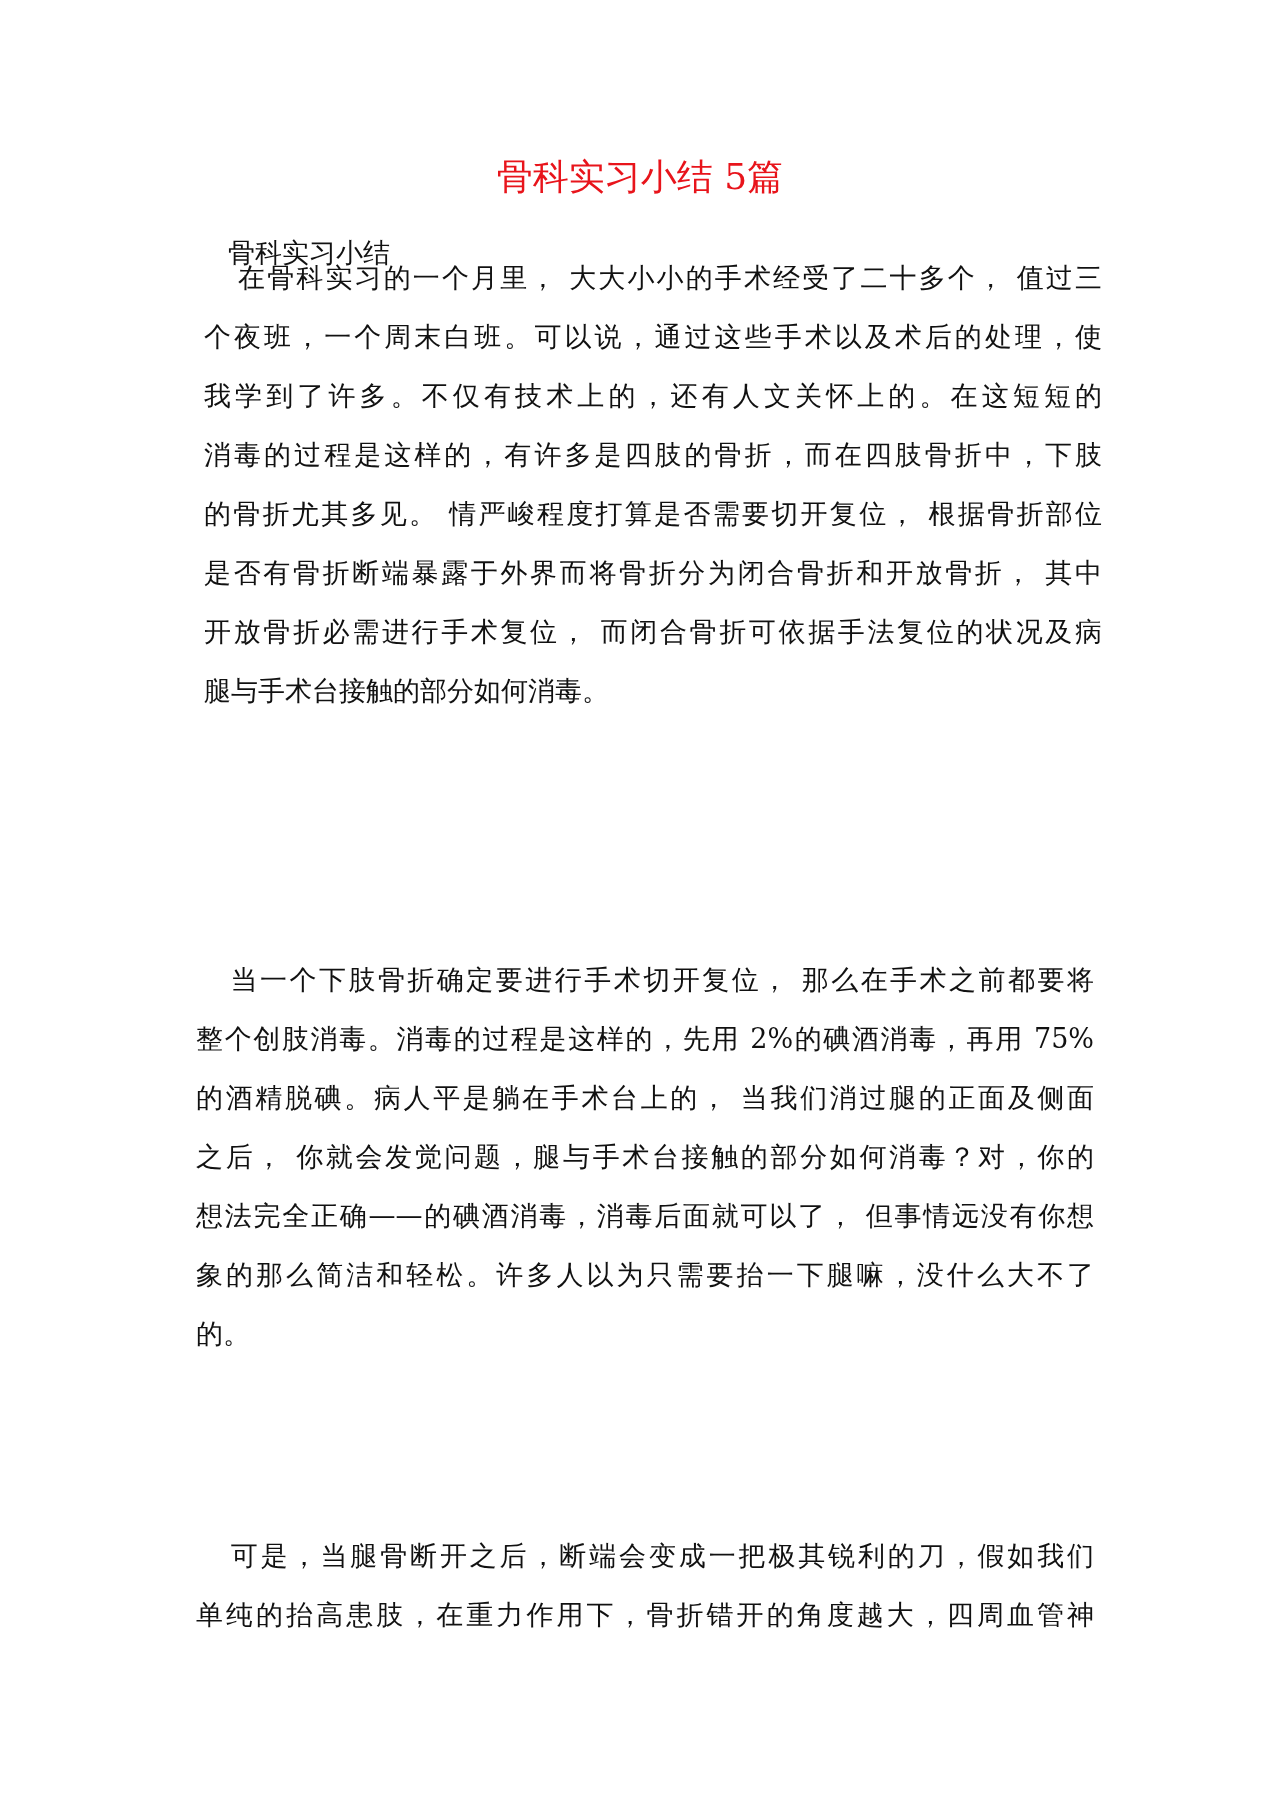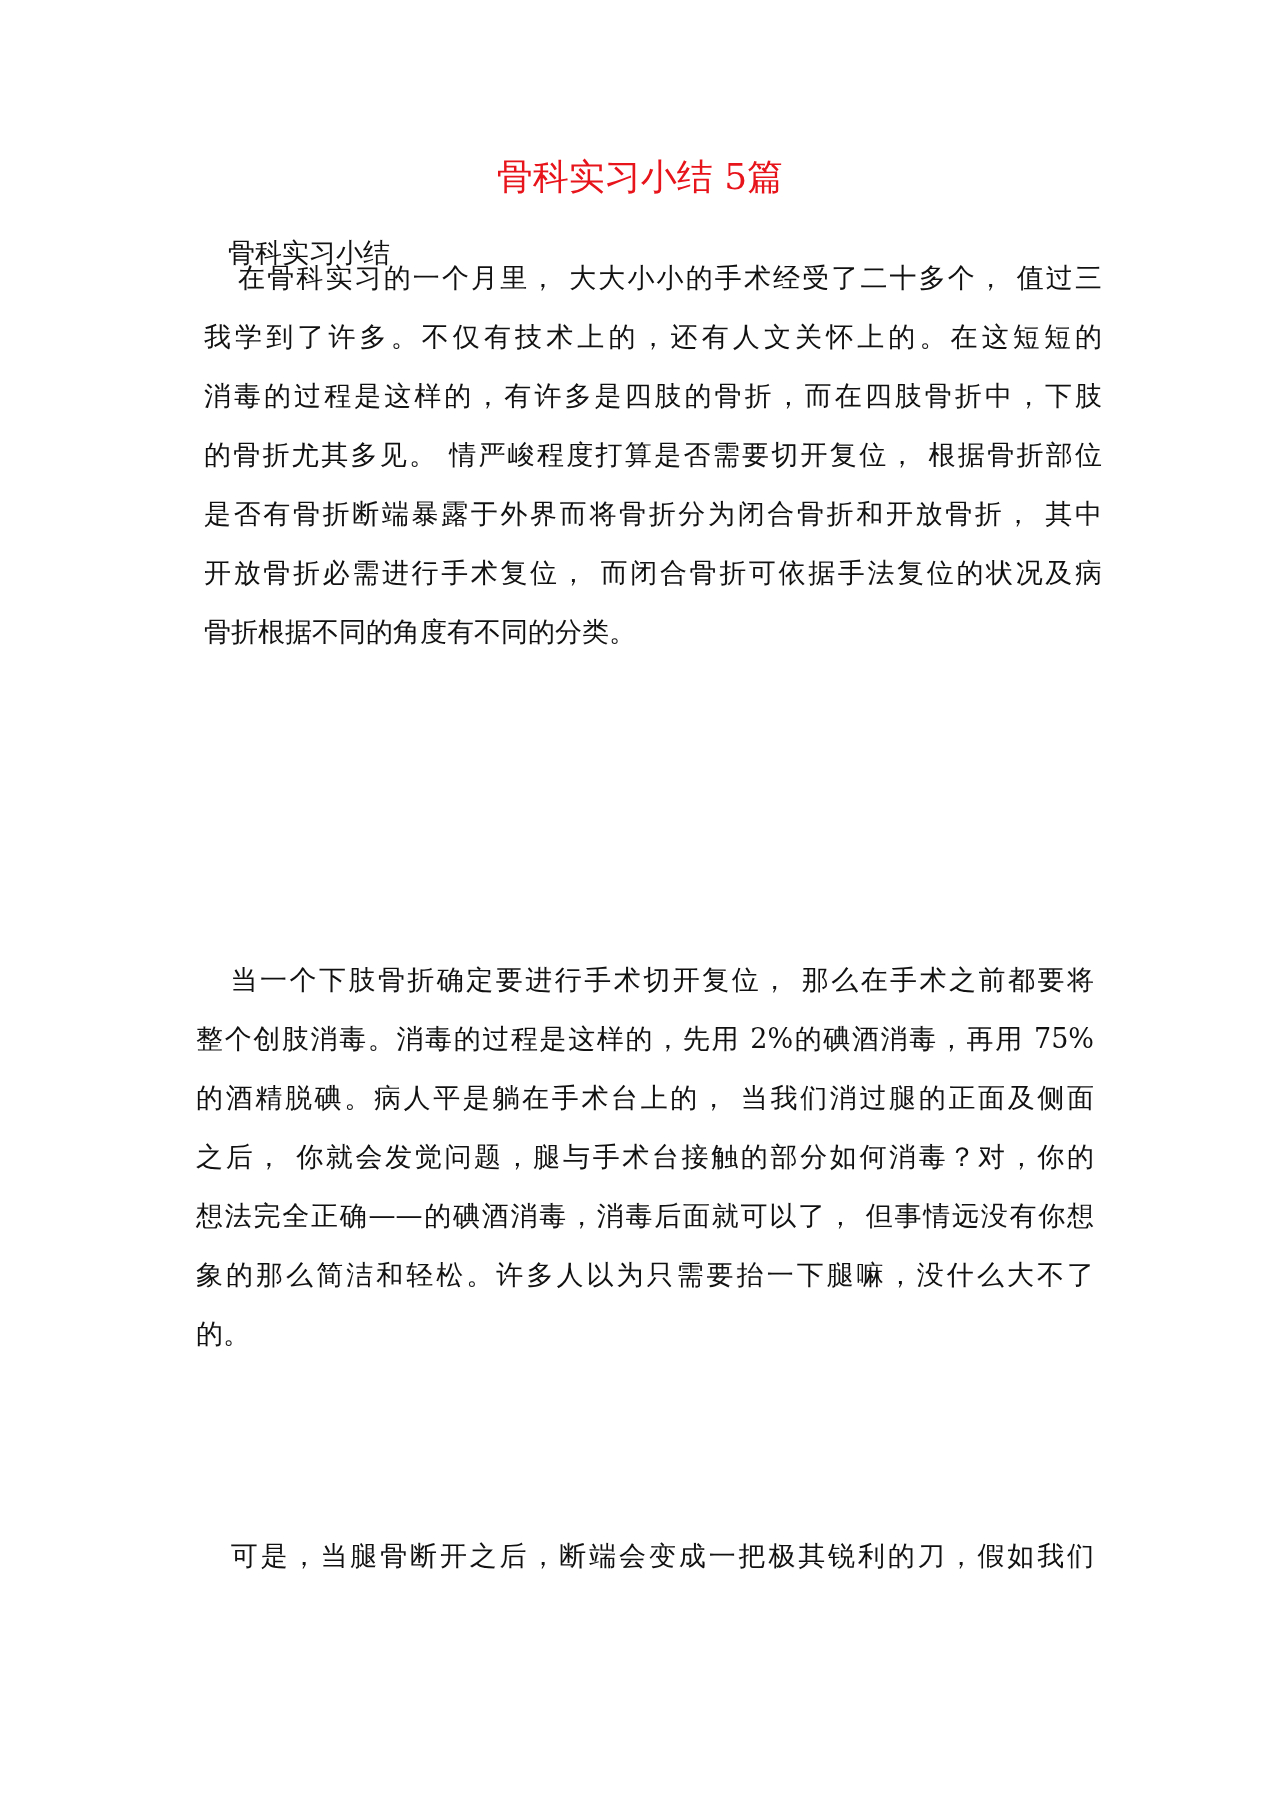--- a/index.html
+++ b/index.html
@@ -17,34 +17,36 @@
 </style>
 </head>
 <body>
 
 <div class="page">
   <div class="title">骨科实习小结 5篇</div>
   <div class="subtitle">骨科实习小结</div>
 
   <div class="para" style="top:248px;margin-left:8px;">
     <span class="line"><span class="indent"></span><span>在骨科实习的一个月里， 大大小小的手术经受了二十多个， 值过三</span></span>
+    <span class="line">个夜班，一个周末白班。可以说，通过这些手术以及术后的处理，使</span>
     <span class="line">我学到了许多。不仅有技术上的，还有人文关怀上的。在这短短的</span>
     <span class="line">消毒的过程是这样的，有许多是四肢的骨折，而在四肢骨折中，下肢</span>
     <span class="line">的骨折尤其多见。 情严峻程度打算是否需要切开复位， 根据骨折部位</span>
     <span class="line">是否有骨折断端暴露于外界而将骨折分为闭合骨折和开放骨折， 其中</span>
     <span class="line">开放骨折必需进行手术复位， 而闭合骨折可依据手法复位的状况及病</span>
-    <span class="line last">骨折根据不同的角度有不同的分类。</span>
+    <span class="line last">腿与手术台接触的部分如何消毒。</span>
   </div>
 
   <div class="para" style="top:950px;">
     <span class="line"><span class="indent"></span><span>当一个下肢骨折确定要进行手术切开复位， 那么在手术之前都要将</span></span>
     <span class="line">整个创肢消毒。消毒的过程是这样的，先用 2%的碘酒消毒，再用 75%</span>
     <span class="line">的酒精脱碘。病人平是躺在手术台上的， 当我们消过腿的正面及侧面</span>
     <span class="line">之后， 你就会发觉问题，腿与手术台接触的部分如何消毒？对，你的</span>
     <span class="line">想法完全正确——的碘酒消毒，消毒后面就可以了， 但事情远没有你想</span>
     <span class="line">象的那么简洁和轻松。许多人以为只需要抬一下腿嘛，没什么大不了</span>
     <span class="line last">的。</span>
   </div>
 
   <div class="para" style="top:1526px;">
     <span class="line"><span class="indent"></span><span>可是，当腿骨断开之后，断端会变成一把极其锐利的刀，假如我们</span></span>
+    <span class="line">单纯的抬高患肢，在重力作用下，骨折错开的角度越大，四周血管神</span>
   </div>
 </div>
 
 </body></html>

